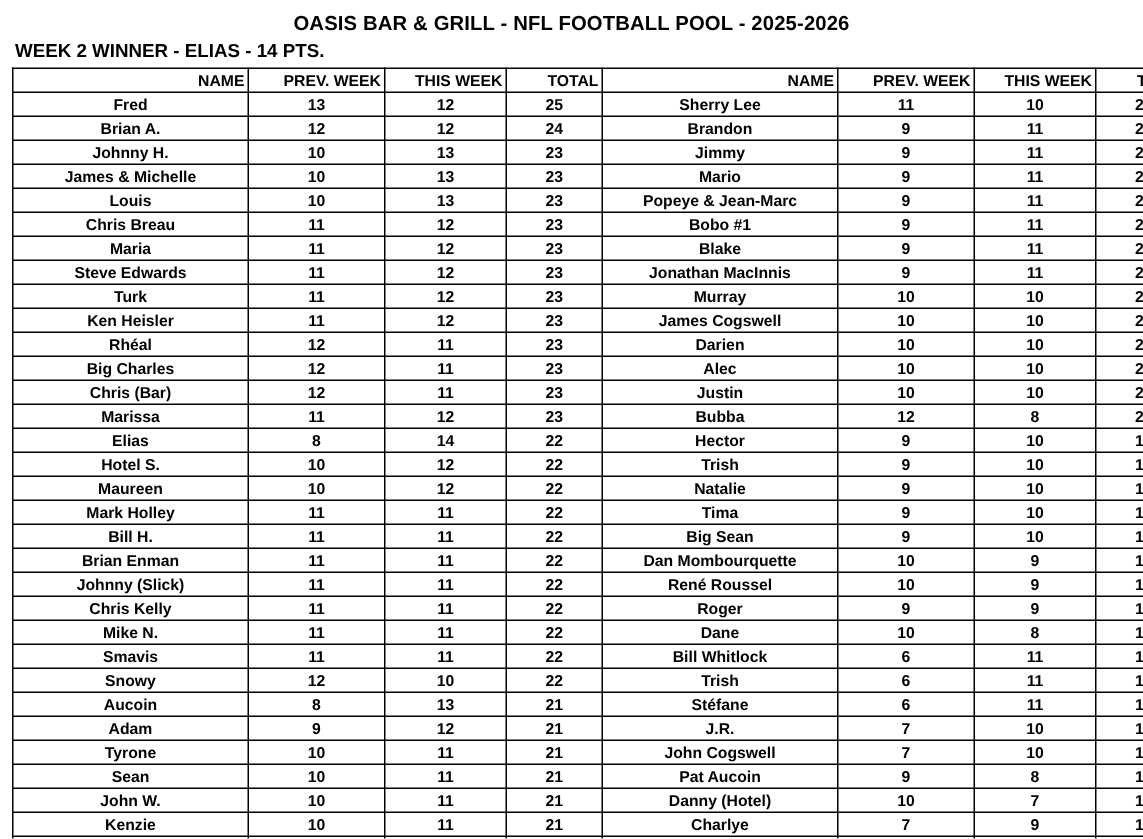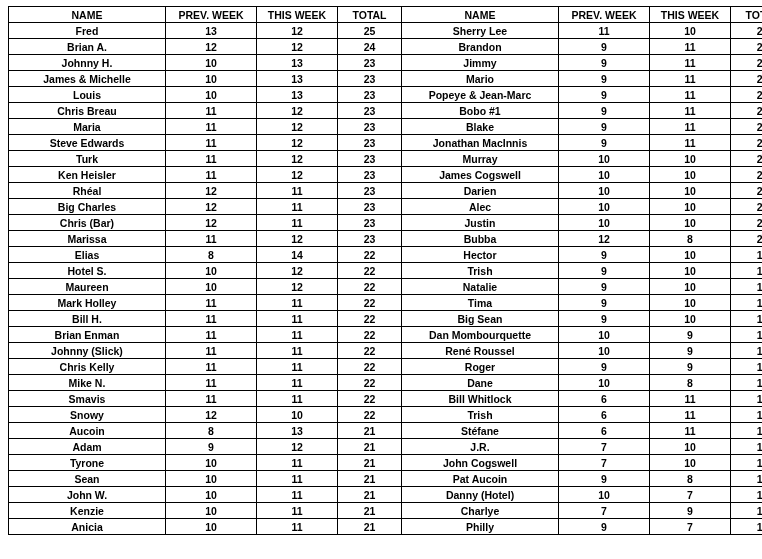--- a/index.html
+++ b/index.html
@@ -43,34 +43,36 @@
   table.pool th, table.pool td {
     border: 1px solid #000000;
     height: 15px;
     padding: 0 2px;
     font-weight: bold;
     line-height: 14px;
     overflow: hidden;
     white-space: nowrap;
   }
   table.pool th {
-    text-align: center;
+    text-align: right;
     font-size: 10.5px;
   }
   .c-name  { width: 152px; text-align: center; }
   .c-prev  { width: 86px;  text-align: center; }
   .c-this  { width: 76px;  text-align: center; }
   .c-total { width: 59px;  text-align: center; }
   td.num { text-align: center; }
   td.name { text-align: center; }
 </style>
 </head>
 <body>
 
 <div class="page">
+  <div class="main-title">OASIS BAR &amp; GRILL - NFL FOOTBALL POOL - 2025-2026</div>
+  <div class="subtitle">WEEK 2 WINNER - ELIAS - 14 PTS.</div>
 
   <table class="pool">
     <thead>
       <tr>
         <th class="c-name">NAME</th>
         <th class="c-prev">PREV. WEEK</th>
         <th class="c-this">THIS WEEK</th>
         <th class="c-total">TOTAL</th>
         <th class="c-name">NAME</th>
         <th class="c-prev">PREV. WEEK</th>

